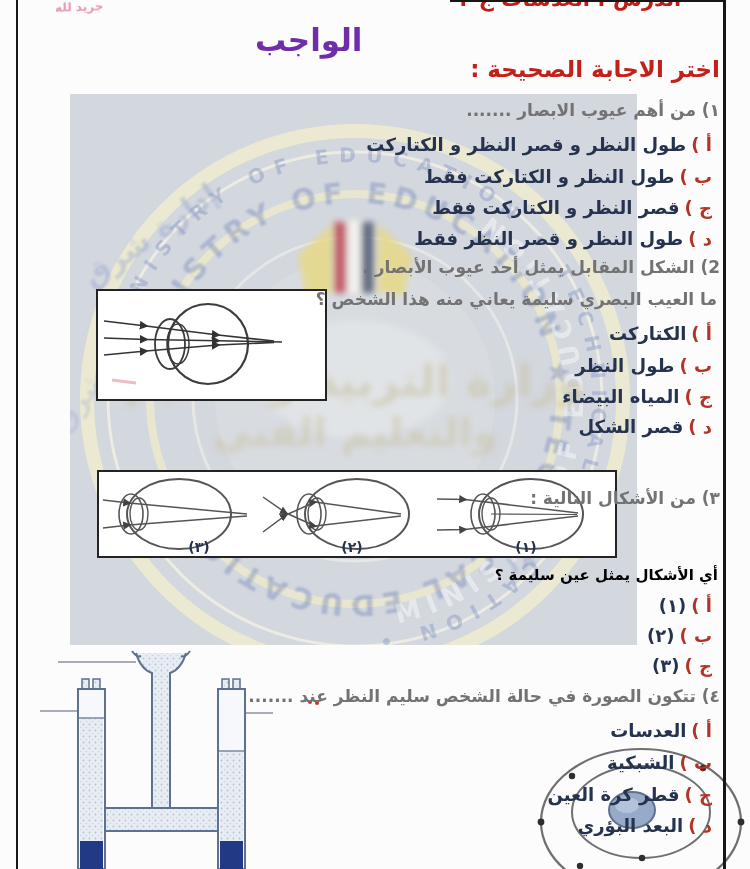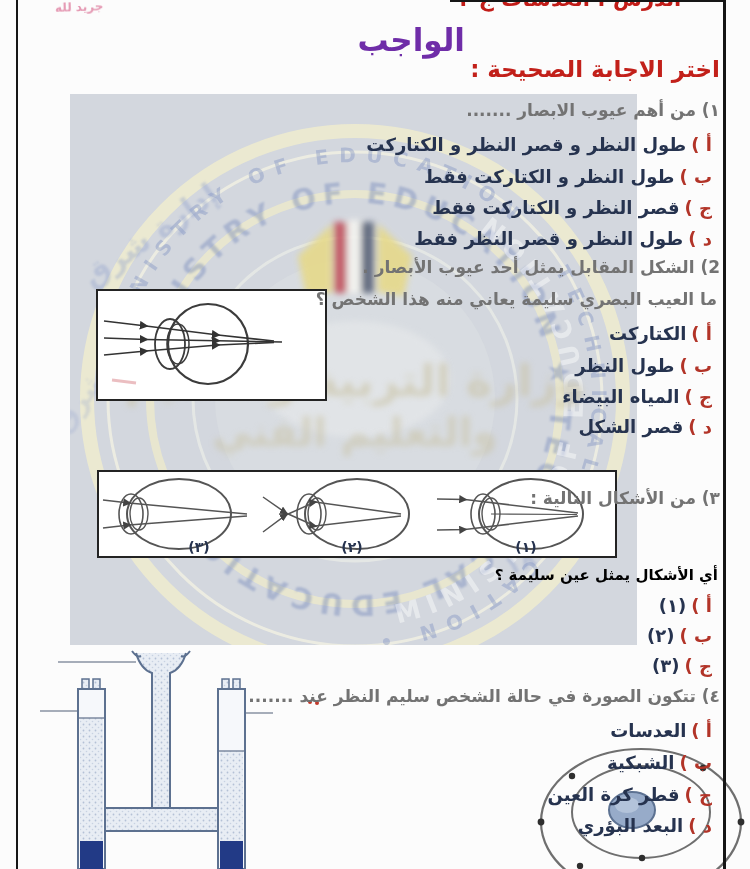--- a/index.html
+++ b/index.html
@@ -15,21 +15,21 @@
   .qline{position:absolute;direction:rtl;white-space:nowrap;font-weight:bold;z-index:6;line-height:1.25;}
   .red{color:#737373;font-size:17px;}
   .navy{color:#000000;font-size:15px;}
   .opt{position:absolute;direction:rtl;white-space:nowrap;font-weight:bold;font-size:18px;color:#26334f;z-index:6;line-height:1.2;}
   .pfx{color:#b23428;margin-left:5px;}
   .lesson-title{
     position:absolute;left:420px;top:-13px;width:300px;text-align:center;
     color:#c11b17;font-weight:bold;font-size:21px;z-index:7;white-space:nowrap;direction:rtl;
   }
   .hw-title{
-    position:absolute;left:255px;top:22px;width:210px;text-align:right;
+    position:absolute;left:255px;top:22px;width:210px;text-align:left;
     color:#6f2da8;font-weight:bold;font-size:31px;z-index:7;direction:rtl;
   }
   .instruction{
     position:absolute;right:30px;top:56px;color:#c2201a;font-weight:bold;font-size:23px;
     direction:rtl;white-space:nowrap;z-index:7;
   }
   .handwriting{
     position:absolute;left:55px;top:0px;color:#e59ab4;font-size:12px;font-weight:bold;
     transform:rotate(-2deg);filter:blur(0.7px);z-index:7;direction:rtl;
   }

